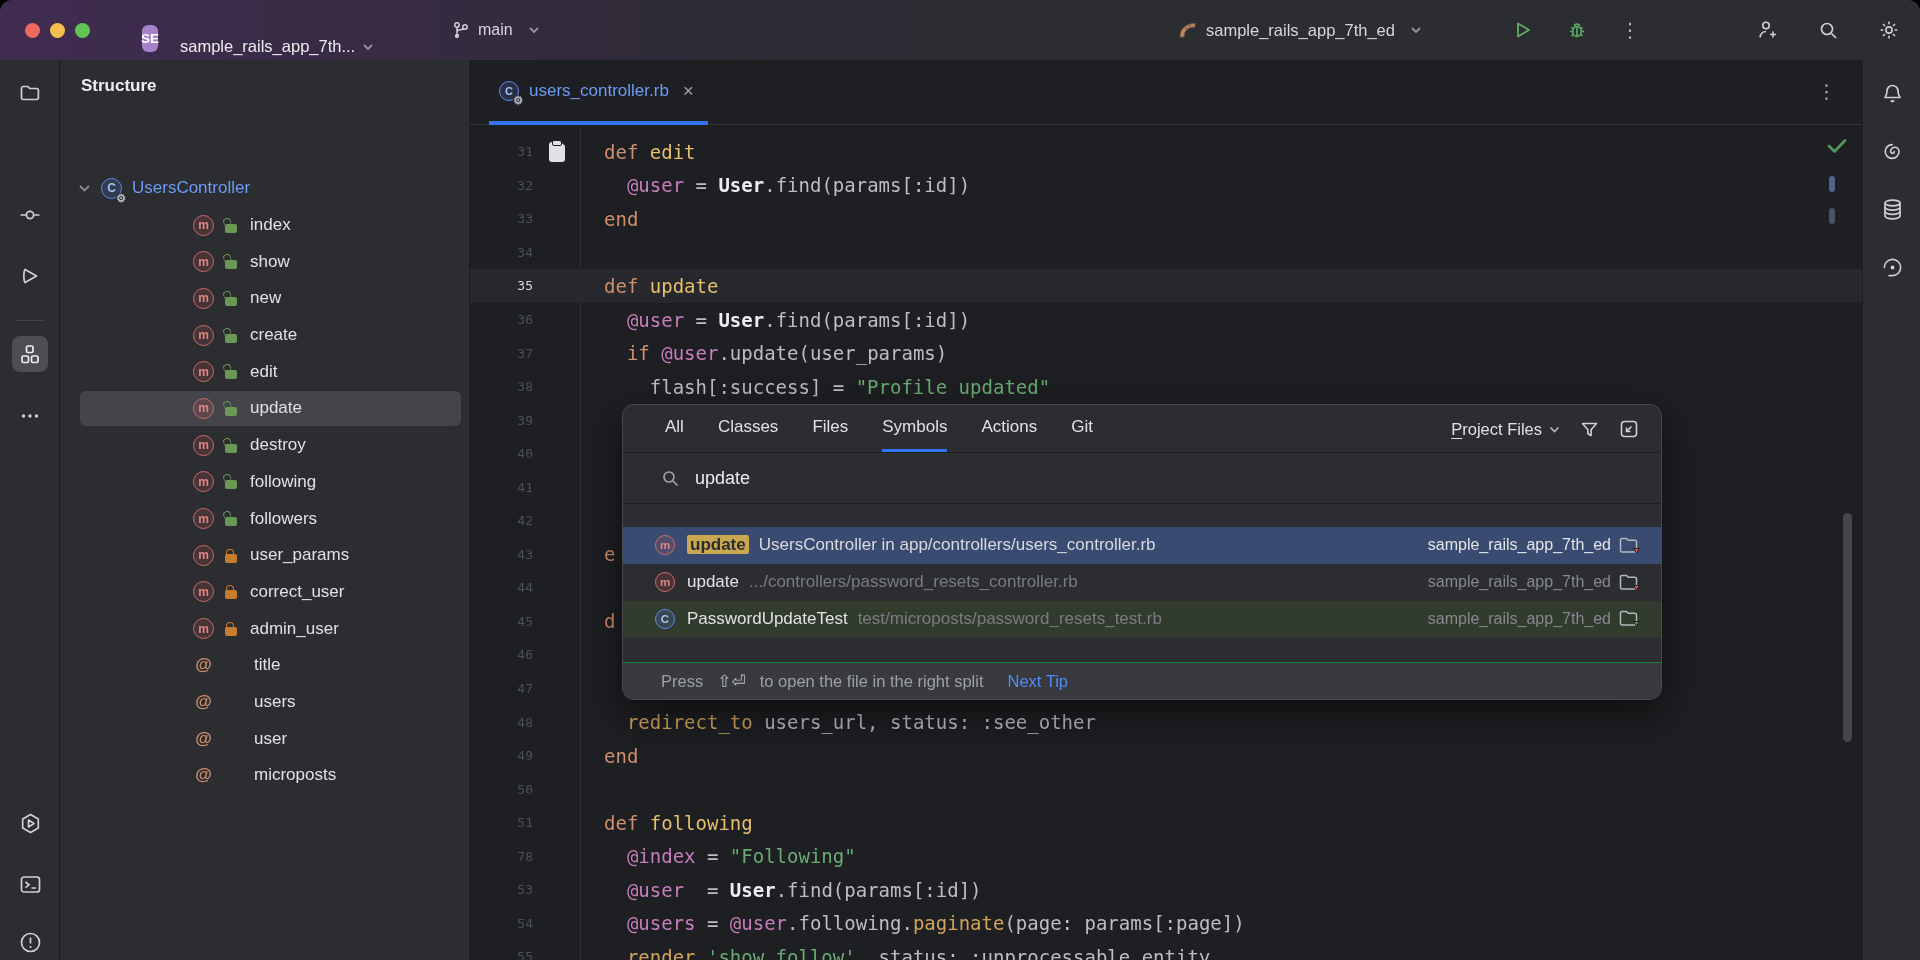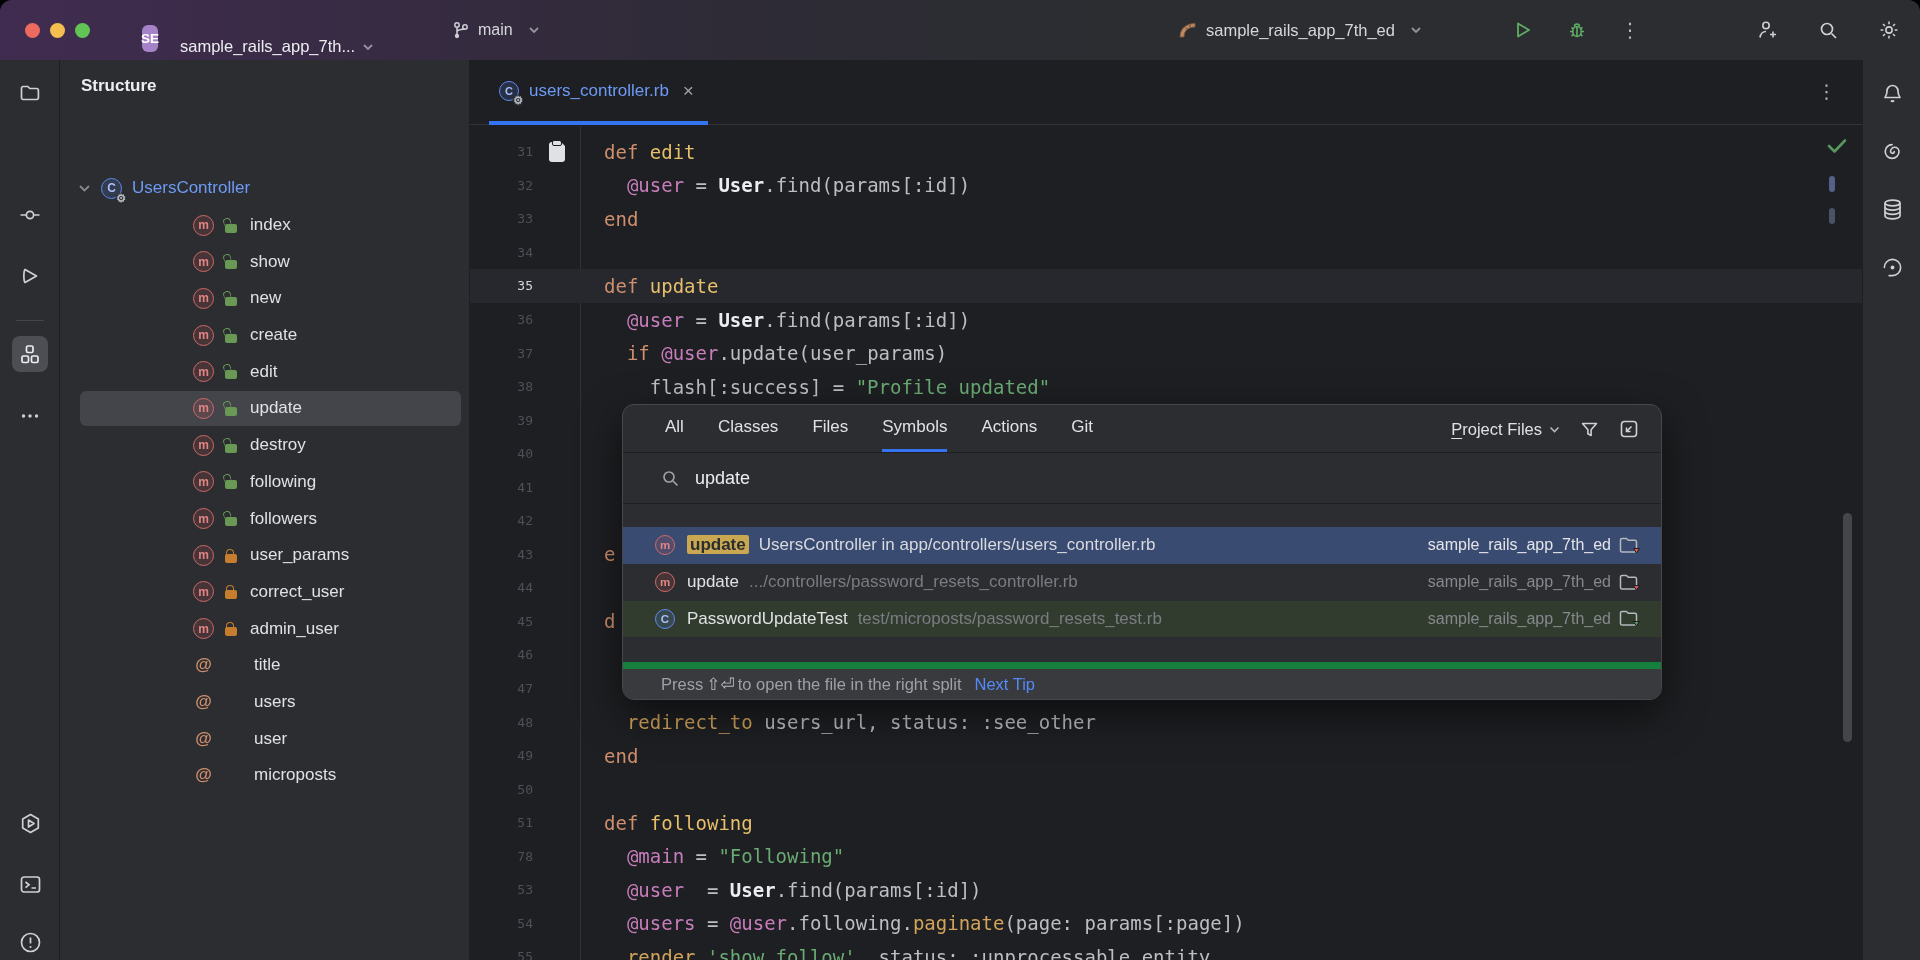--- a/index.html
+++ b/index.html
@@ -109,23 +109,23 @@
   .rrow{height:36.8px;display:flex;align-items:center;padding:0 20px 0 32px;font-size:17px;}
   .rrow.sel{background:#3A4B71;}
   .rrow.test{background:#323C2E;}
   .rrow .ci{width:20px;height:20px;font-size:11.5px;margin-right:12px;}
   .rname{color:#DFE1E5;margin-right:10px;white-space:nowrap;}
   .hl{background:#C9A851;color:#2B2D30;border-radius:2px;padding:0 3px;font-weight:600;}
   .rctx{color:#797C82;white-space:nowrap;overflow:hidden;text-overflow:ellipsis;}
   .rrow.sel .rctx{color:#D8DADF;}
   .rproj{margin-left:auto;display:flex;align-items:center;gap:8px;color:#85888E;font-size:16px;flex:none;}
   .rrow.sel .rproj{color:#E3E5E9;}
-  .phint{position:absolute;left:0;bottom:0;right:0;height:37px;background:#383A3E;border-top:7px solid #15803d;
+  .phint{position:absolute;left:0;bottom:0;right:0;height:37px;background:#383A3E;border-top:1px solid #15803d;
      border-radius:0 0 11px 11px;display:flex;align-items:center;padding-left:38px;
-     font-size:16.5px;color:#9DA0A8;gap:3px;}
+     font-size:16.5px;color:#9DA0A8;gap:14px;}
   .phint .keys{font-size:17px;color:#B9BCC3;}
   .nexttip{color:#548AF7;margin-left:10px;}
 </style>
 </head>
 <body>
 
 <div class="app">
 
   <div class="titlebar">
     <div class="tl r"></div>
@@ -551,21 +551,21 @@
             <span class="ctext"></span>
           </div>
           <div class="crow">
             <span class="cnum">51</span>
             <span class="gicon"></span>
             <span class="ctext"><span class="tk-k">def </span><span class="tk-f">following</span></span>
           </div>
           <div class="crow">
             <span class="cnum">78</span>
             <span class="gicon"></span>
-            <span class="ctext"><span class="tk-p">  </span><span class="tk-v">@main</span><span class="tk-p"> = </span><span class="tk-s">"Following"</span></span>
+            <span class="ctext"><span class="tk-p">  </span><span class="tk-v">@index</span><span class="tk-p"> = </span><span class="tk-s">"Following"</span></span>
           </div>
           <div class="crow">
             <span class="cnum">53</span>
             <span class="gicon"></span>
             <span class="ctext"><span class="tk-p">  </span><span class="tk-v">@user</span><span class="tk-p">  = </span><span class="tk-c">User</span><span class="tk-p">.find(params[:id])</span></span>
           </div>
           <div class="crow">
             <span class="cnum">54</span>
             <span class="gicon"></span>
             <span class="ctext"><span class="tk-p">  </span><span class="tk-v">@users</span><span class="tk-p"> = </span><span class="tk-v">@user</span><span class="tk-p">.following.</span><span class="tk-m">paginate</span><span class="tk-p">(page: params[:page])</span></span>

